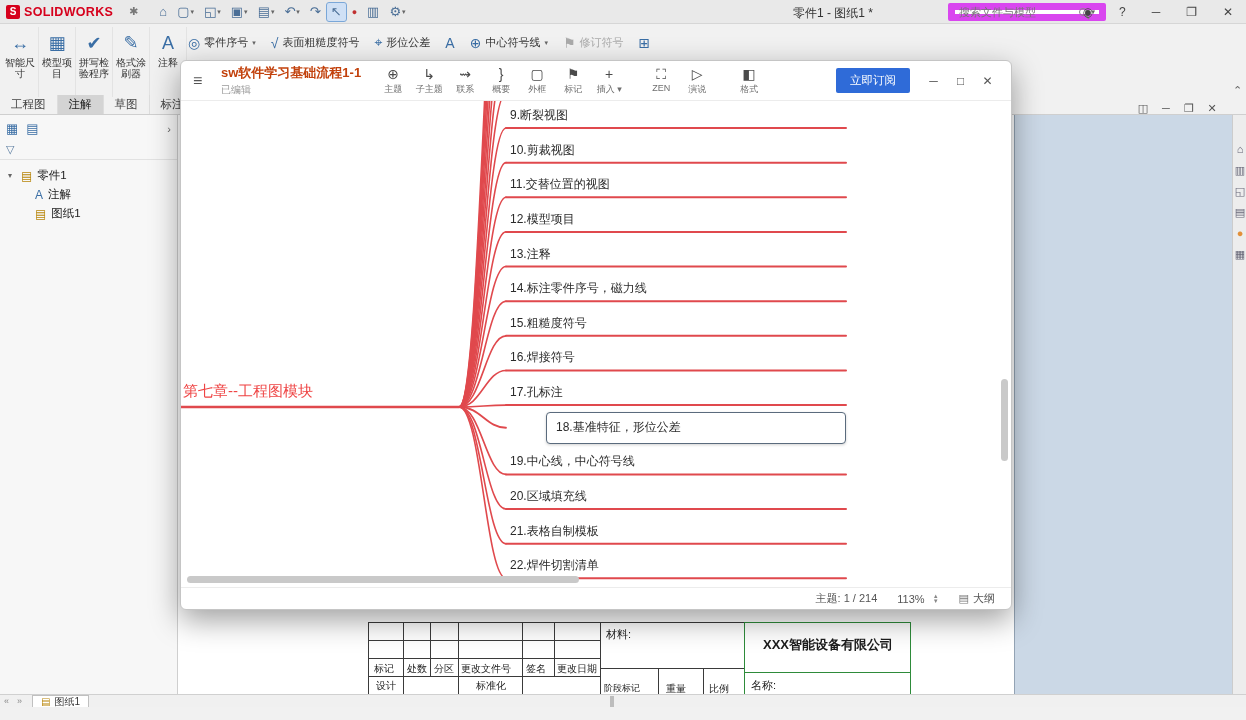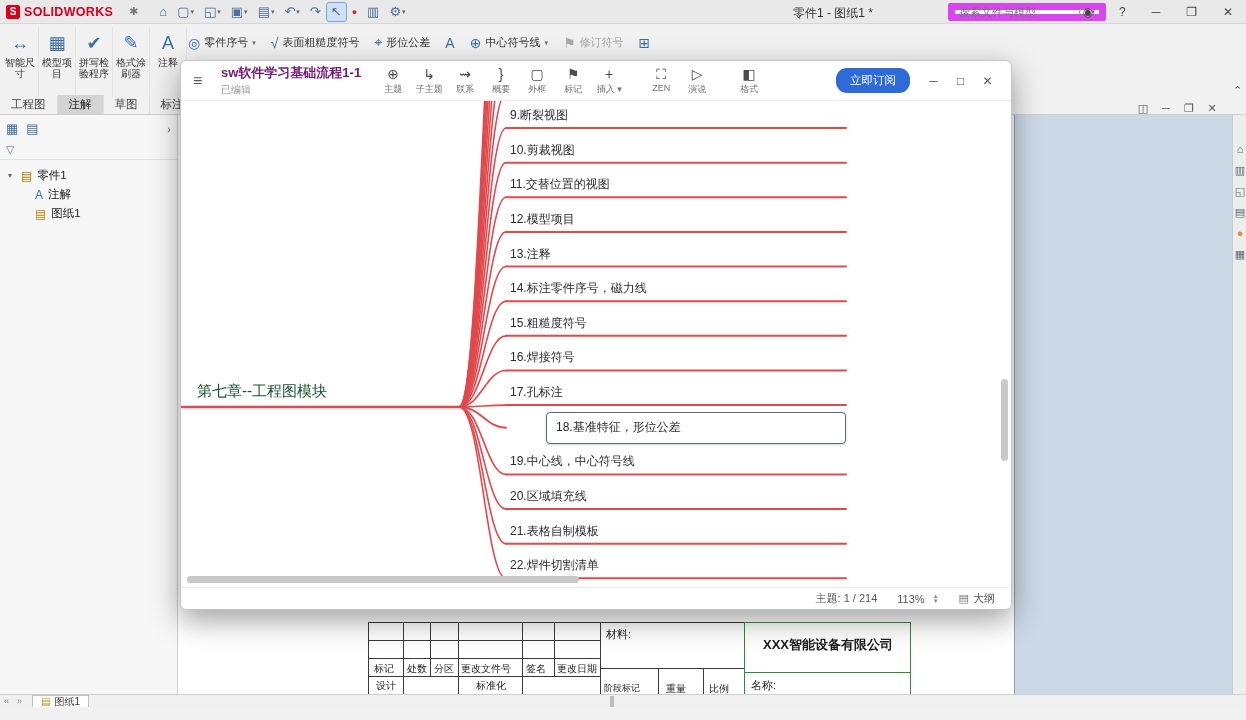--- a/index.html
+++ b/index.html
@@ -70,33 +70,33 @@
   
   #taskpane{position:absolute;left:1232px;top:115px;width:14px;height:579px;background:#ededed;border-left:1px solid #ccc;z-index:2}
   #taskpane .tpi{display:block;width:14px;height:21px;text-align:center;font-size:11px;color:#667;line-height:21px}
   #taskpane{padding-top:24px}
 
   
   #mindmap{position:absolute;left:180px;top:60px;width:832px;height:550px;background:#fff;border:1px solid #c5c5c5;border-radius:6px;box-shadow:0 10px 30px rgba(0,0,0,.38);z-index:20;display:flex;flex-direction:column;overflow:hidden}
   #mm-toolbar{height:40px;display:flex;align-items:center;padding:0 10px 0 12px;border-bottom:1px solid #ececec;flex:none}
   .mm-burger{font-size:16px;color:#555;width:22px}
   .mm-titleblock{margin:0 14px 0 6px;min-width:140px}
-  .mm-title{font-size:13px;font-weight:bold;color:#701a75;white-space:nowrap}
+  .mm-title{font-size:13px;font-weight:bold;color:#c2410c;white-space:nowrap}
   .mm-sub{font-size:10px;color:#9a9a9a;margin-top:1px}
   #mm-tools{display:flex;align-items:flex-start}
   .mm-tool{width:36px;display:flex;flex-direction:column;align-items:center;gap:1px;padding-top:1px}
   .mm-tool .g{font-size:14px;color:#4a4a4a;height:16px;line-height:16px}
   .mm-tool .l{font-size:9px;color:#6f6f6f;white-space:nowrap}
   .mm-group{margin-left:16px}
-  .mm-subscribe{margin-left:auto;background:#2f6bd8;color:#fff;font-size:11.5px;border:none;border-radius:11px;padding:5px 14px;font-family:inherit}
+  .mm-subscribe{margin-left:auto;background:#2f6bd8;color:#fff;font-size:11.5px;border:none;border-radius:2px;padding:5px 14px;font-family:inherit}
   #mm-wc{display:flex;margin-left:10px}
   #mm-wc span{width:27px;text-align:center;font-size:12px;color:#555}
   #mm-canvas{position:relative;flex:1;background:#fff;overflow:hidden}
   #mm-svg{position:absolute;left:0;top:0}
-  .mm-root{position:absolute;left:16px;top:281px;font-size:15px;color:#14532d;white-space:nowrap}
+  .mm-root{position:absolute;left:2px;top:281px;font-size:15px;color:#ef4444;white-space:nowrap}
   .topic{position:absolute;left:329px;font-size:12px;color:#2b2b2b;white-space:nowrap}
   .topic-selected{position:absolute;left:365px;width:300px;height:32px;border:1.5px solid #5a6b7d;border-radius:4px;background:#fff;display:flex;align-items:center;padding-left:9px;font-size:12px;color:#2b2b2b;box-shadow:0 1px 3px rgba(0,0,0,.18)}
   .hscroll{position:absolute;left:6px;bottom:4px;width:392px;height:7px;background:#c9c9c9;border-radius:4px}
   .vscroll{position:absolute;right:3px;top:278px;width:7px;height:82px;background:#c9c9c9;border-radius:4px}
   #mm-status{height:22px;flex:none;border-top:1px solid #ececec;display:flex;align-items:center;justify-content:flex-end;gap:20px;padding-right:16px;font-size:11px;color:#555}
   .mm-zoom{display:flex;align-items:center;gap:8px}
   .stepper{display:flex;flex-direction:column;line-height:5px;font-size:6px;color:#888}
   .mm-outline{display:flex;align-items:center;gap:4px}
   .oli{font-size:11px;color:#777}
 

